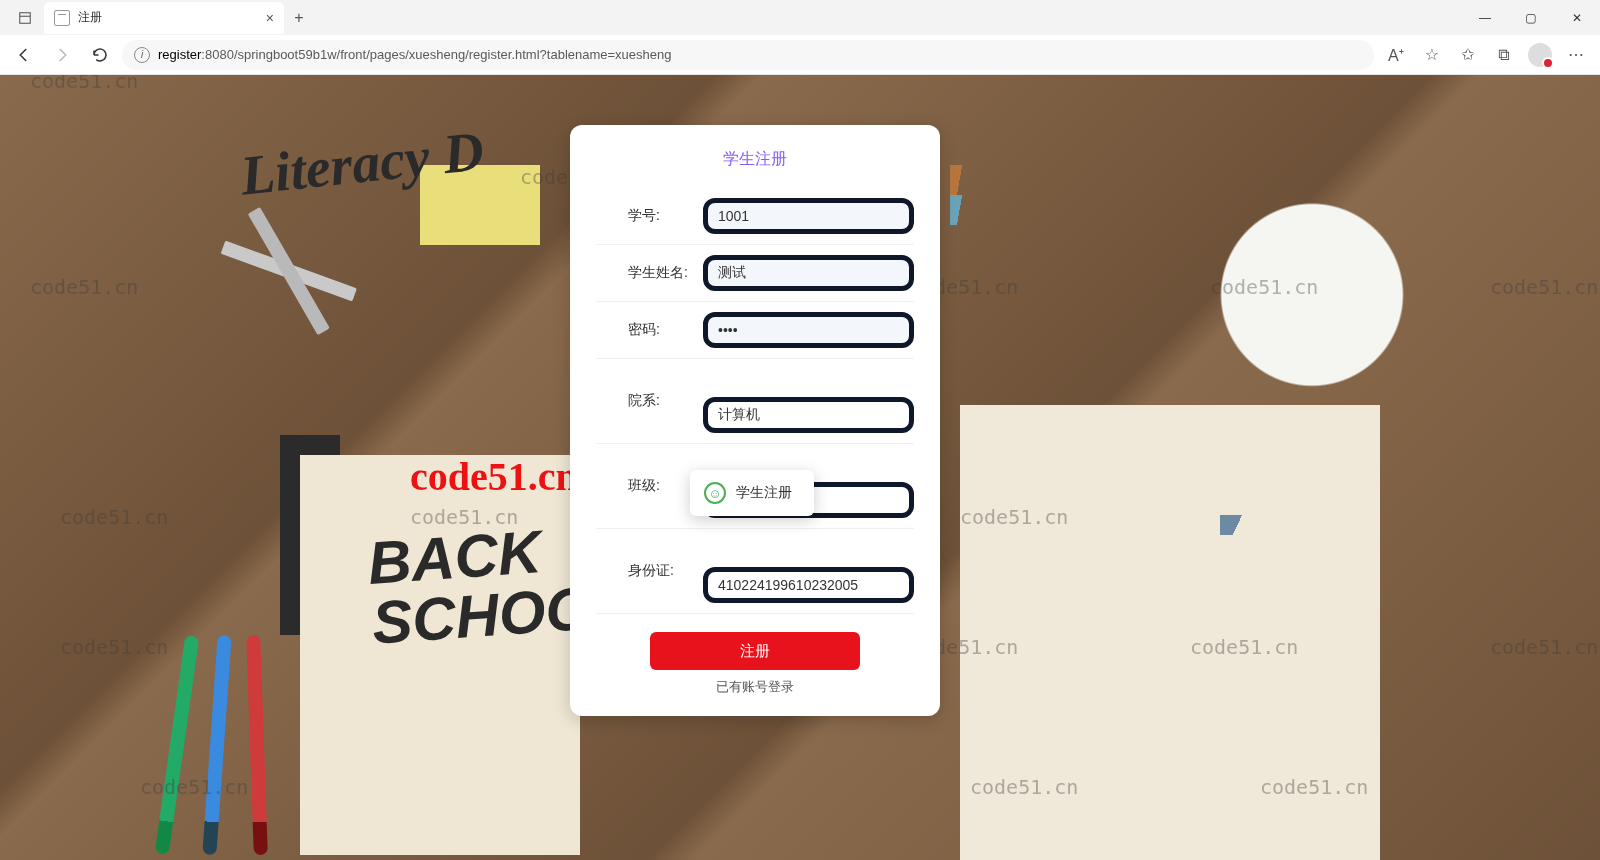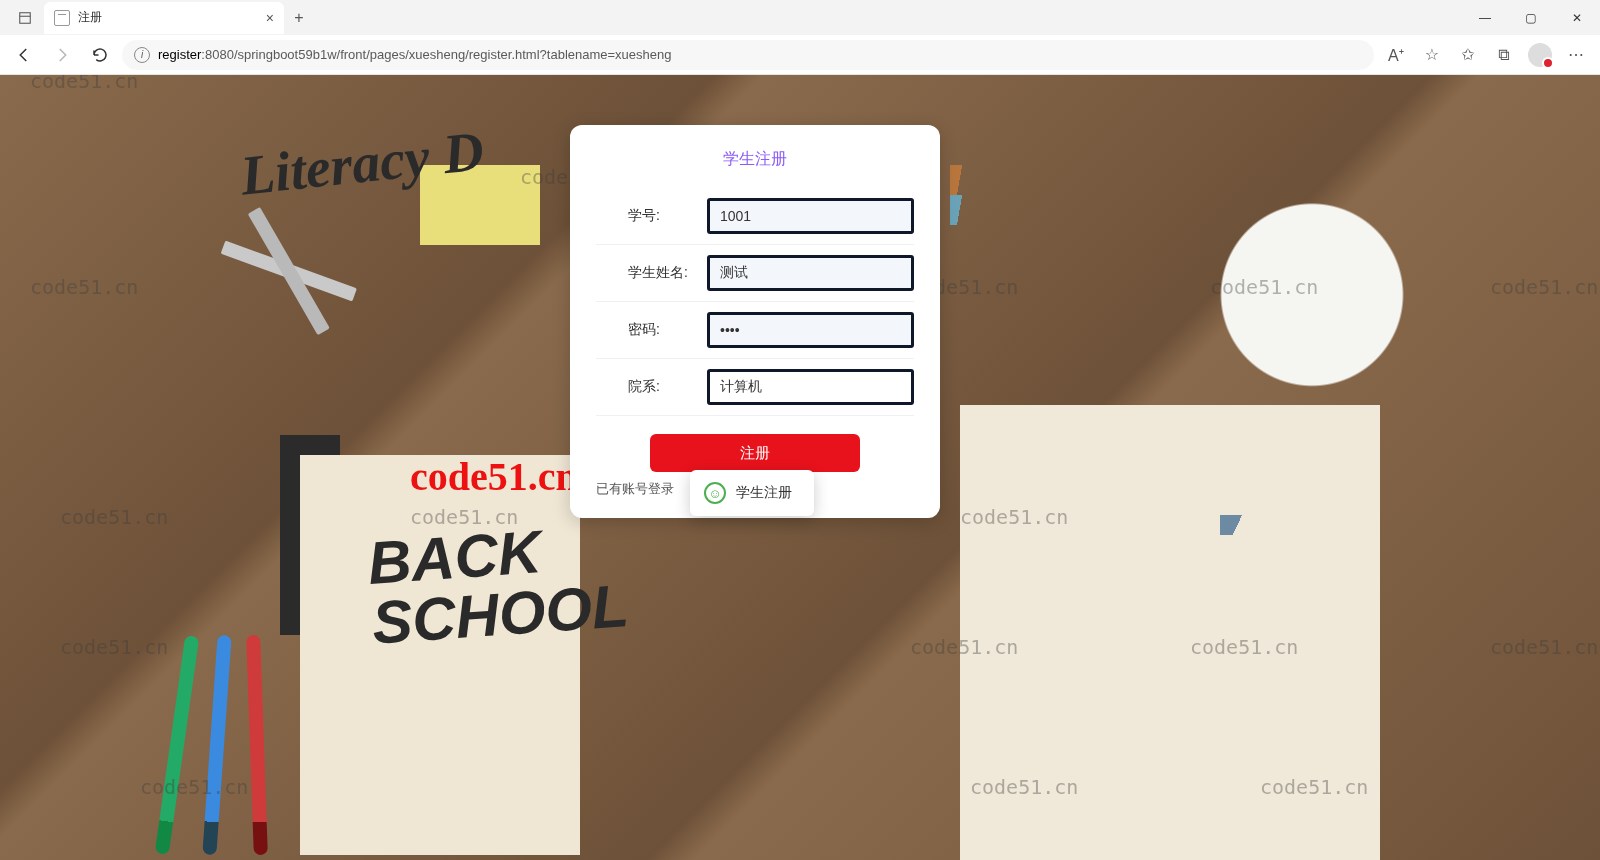--- a/index.html
+++ b/index.html
@@ -53,24 +53,24 @@
 
 .wm { position: absolute; color: rgba(60,60,60,.38); font-size: 20px; font-family: Consolas, monospace; pointer-events: none; user-select: none; }
 .wm-red { position: absolute; color: #e11; font: 700 40px/1 "SimSun", serif; left: 410px; top: 382px; pointer-events: none; }
 
 
 .panel { position: absolute; left: 570px; top: 50px; width: 370px; background: #fff; border-radius: 12px; box-shadow: 0 4px 18px rgba(0,0,0,.18); padding: 24px 26px 20px; }
 .panel h2 { text-align: center; font-size: 16px; font-weight: 500; color: #8b5cf6; margin-bottom: 18px; }
 .row { display: flex; align-items: center; padding: 10px 0; border-bottom: 1px solid #f0f0f0; }
 .row:last-of-type { border-bottom: none; }
 .row label { width: 80px; font-size: 14px; color: #333; margin-left: 32px; }
-.row .inp { flex: 1; height: 36px; border: 3px solid #0f172a; border-radius: 3px; padding: 4px 10px; font-size: 14px; color: #333; background: #f3f6fb; }
-.row .inp.plain { background: #fff; }
+.row .inp { flex: 1; height: 36px; border: 5px solid #0f172a; border-radius: 12px; padding: 4px 10px; font-size: 14px; color: #333; background: #f3f6fb; }
+.row .inp.plain { background: #fff; margin-top: 28px; }
 .submit { width: 210px; height: 38px; margin: 18px auto 8px; display: block; background: #e8121c; color: #fff; border: none; border-radius: 6px; font-size: 15px; cursor: pointer; }
-.login-link { text-align: left; font-size: 13px; color: #555; cursor: pointer; }
+.login-link { text-align: center; font-size: 13px; color: #555; cursor: pointer; }
 
 
 .toast { position: absolute; left: 690px; top: 395px; background: #fff; border-radius: 6px; box-shadow: 0 4px 16px rgba(0,0,0,.2); padding: 12px 22px 12px 14px; display: flex; align-items: center; gap: 10px; font-size: 14px; color: #333; z-index: 5; }
 .toast .ico { width: 22px; height: 22px; border: 2px solid #4caf50; border-radius: 50%; display: flex; align-items: center; justify-content: center; font-size: 13px; color: #4caf50; }
 </style>
 </head>
 <body>
 
 <div class="browser-top">
   <div class="tab-strip">
@@ -167,20 +167,28 @@
       <input class="inp" value="测试" style="">
     </div>
     <div class="row">
       <label>密码:</label>
       <input class="inp" type="password" value="••••" style="">
     </div>
     <div class="row">
       <label>院系:</label>
       <input class="inp plain" value="计算机" style="">
     </div>
+    <div class="row">
+      <label>班级:</label>
+      <input class="inp plain" value="" style="">
+    </div>
+    <div class="row">
+      <label>身份证:</label>
+      <input class="inp plain" value="410224199610232005" style="">
+    </div>
 
     <button class="submit">注册</button>
     <div class="login-link">已有账号登录</div>
   </div>
 
   <div class="toast">
     <span class="ico">☺</span>
     <span>学生注册</span>
   </div>
 </div>

